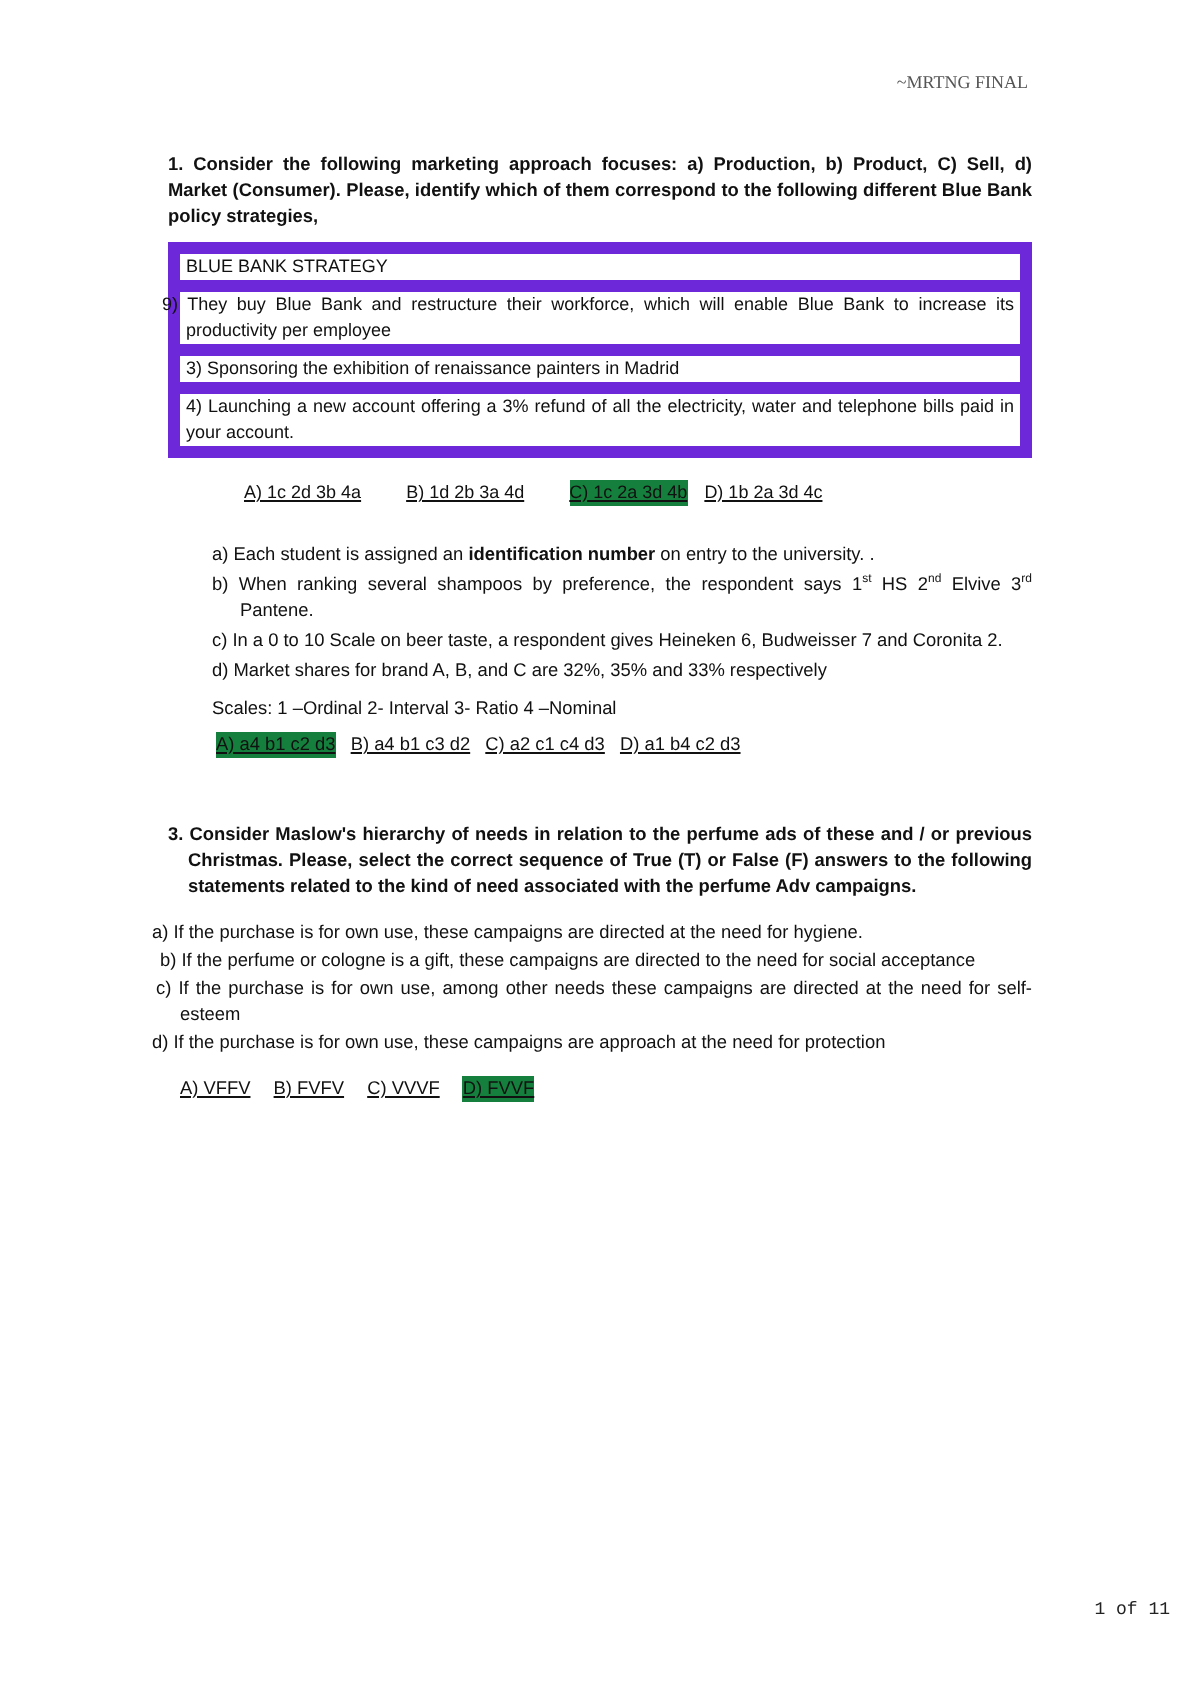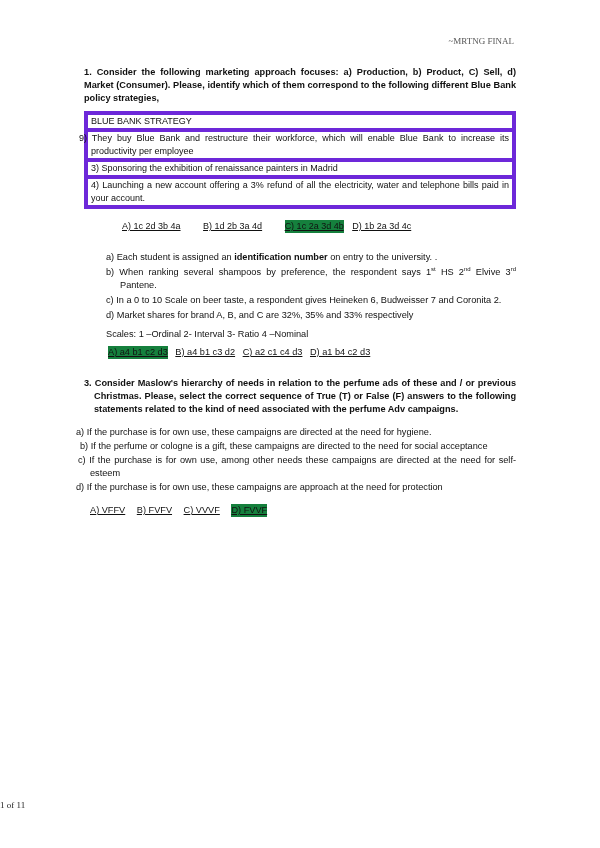--- a/index.html
+++ b/index.html
@@ -1,43 +1,43 @@
 <!DOCTYPE html>
 <html><head>
 <meta charset="utf-8">
 <style>
   html, body { margin: 0; padding: 0; background: #ffffff; }
   body { width: 600px; height: 848px; position: relative; overflow: hidden;
          font-family: "Liberation Sans", "DejaVu Sans", sans-serif; color: #111; }
   .header { position: absolute; top: 36px; right: 86px; font-family: "Liberation Serif", serif;
             font-size: 9px; color: #555; }
-  .page { position: absolute; left: 84px; top: 66px; width: 432px; font-size: 9.2px; line-height: 13px; }
+  .page { position: absolute; left: 84px; top: 76px; width: 432px; font-size: 9.2px; line-height: 13px; }
   .q-title { font-weight: bold; text-align: justify; margin: 0; }
   .q-title .num { font-weight: bold; }
   table.strat { border-collapse: collapse; width: 100%; margin-top: 6px; }
-  table.strat td { border: 4px solid #6d28d9; padding: 0 3px; vertical-align: top; font-size: 9px; line-height: 13px; text-align: justify; }
+  table.strat td { border: 6px solid #6d28d9; padding: 0 3px; vertical-align: top; font-size: 9px; line-height: 13px; text-align: justify; }
   .hang { padding-left: 12px; text-indent: -12px; }
   .options { margin-top: 11px; padding-left: 38px; font-size: 9px; white-space: nowrap; }
   .opt { display: inline-block; margin-right: 20px; text-decoration: underline; }
   .opt.tight { margin-right: 6px; }
   .hl { background: #15803d; }
   .q2 { margin-top: 18px; }
   .cases { margin-top: 6px; padding-left: 22px; }
   .case { padding-left: 14px; text-indent: -14px; text-align: justify; margin: 0 0 2px 0; }
   .scales { margin-top: 6px; padding-left: 22px; }
   .q2opts { margin-top: 5px; padding-left: 24px; white-space: nowrap; }
   .q2opts .opt { margin-right: 5px; }
-  .q3 { margin-top: 18px; }
+  .q3 { margin-top: 32px; }
   .q3 .q-title { padding-left: 10px; text-indent: -10px; }
   .stmts { margin-top: 10px; margin-left: -8px; }
   .stmt { padding-left: 12px; text-indent: -12px; text-align: justify; margin: 0 0 1px 0; }
   .q3opts { margin-top: 10px; padding-left: 6px; white-space: nowrap; }
   .q3opts .opt { margin-right: 9px; }
-  .footer { position: absolute; top: 800px; left: 0; width: 585px; text-align: left;
-            font-family: Liberation Serif, serif; font-size: 9px; color: #222; }
+  .footer { position: absolute; top: 800px; left: 0; width: 585px; text-align: right;
+            font-family: Liberation Mono, monospace; font-size: 9px; color: #222; }
   sup { font-size: 6px; line-height: 0; }
   b.inline { font-weight: bold; }
 </style>
 </head>
 <body>
 
 <div class="header">~MRTNG FINAL</div>
 
 <div class="page">
 

